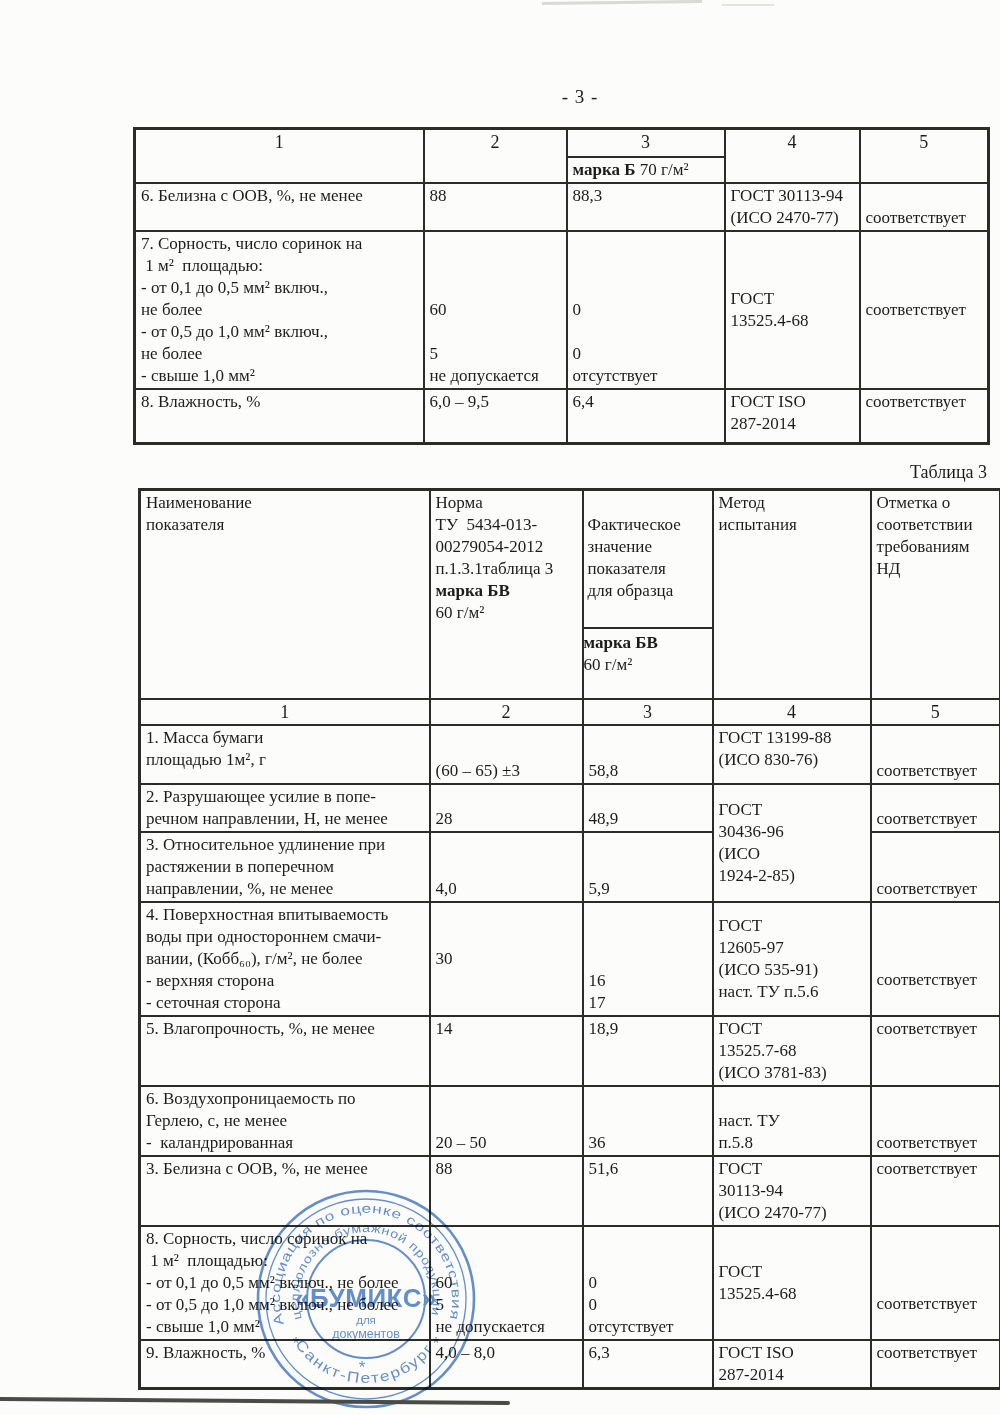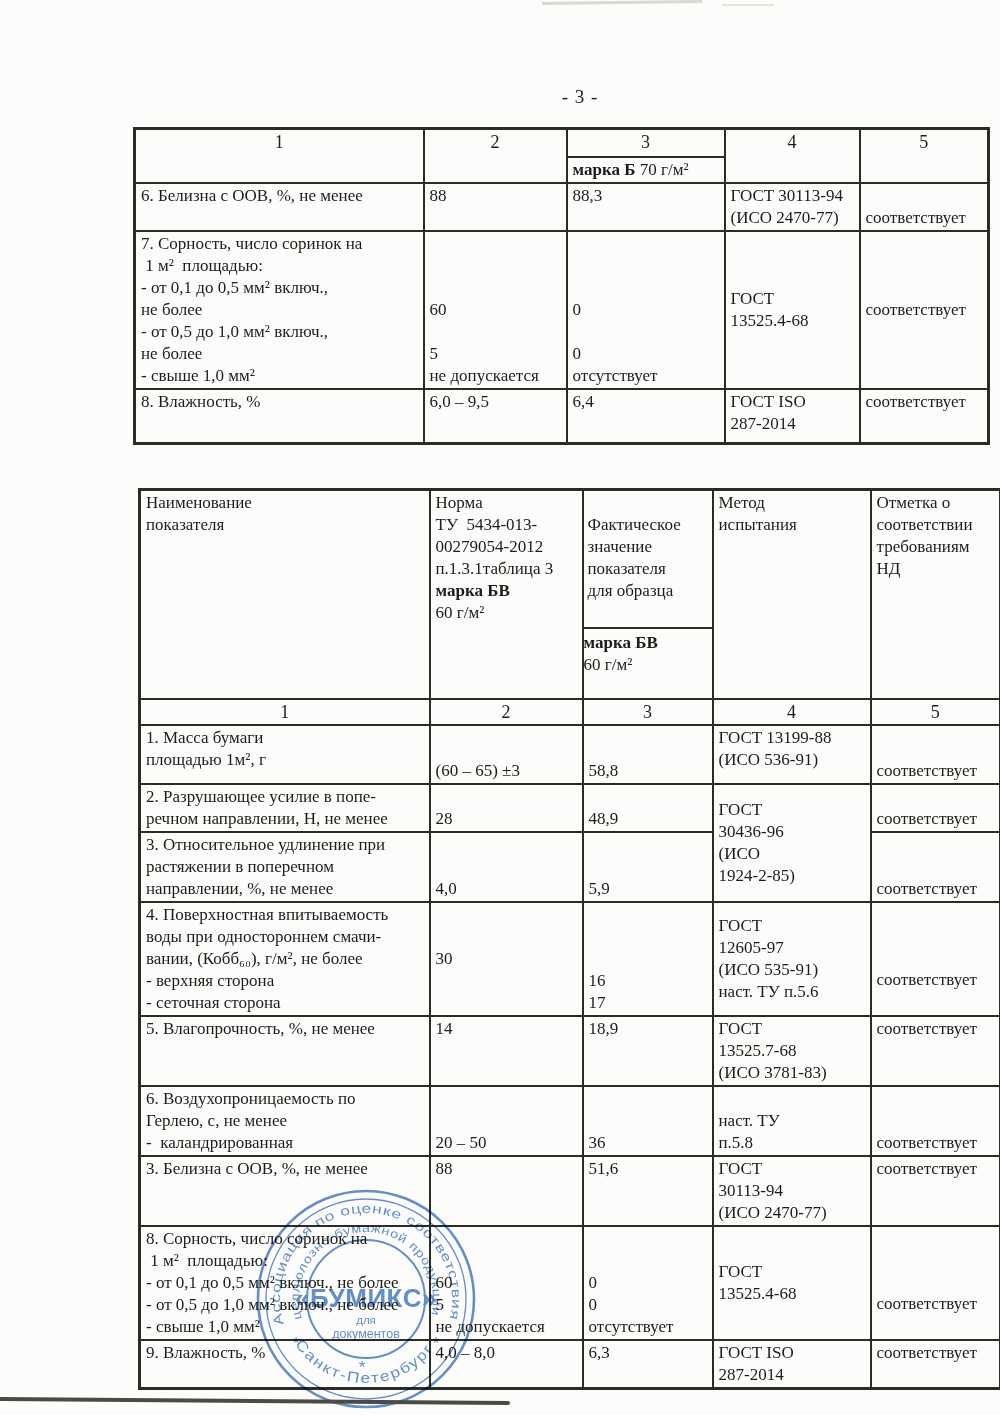--- a/index.html
+++ b/index.html
@@ -102,20 +102,21 @@
         <td>8. Влажность, %</td>
         <td class="ctr">6,0 – 9,5</td>
         <td class="ctr">6,4</td>
         <td class="ctr">ГОСТ ISO
 287-2014</td>
         <td class="ctr">соответствует</td>
       </tr>
     </tbody>
   </table>
 
+  <div class="abs tbl-caption">Таблица 3</div>
 
   <table class="doc" style="left:138px;top:488px;width:861px;">
     <colgroup>
       <col style="width:290px">
         <col style="width:153px">
         <col style="width:130px">
         <col style="width:158px">
         <col style="width:130px">
     </colgroup>
     <tbody>
@@ -148,21 +149,21 @@
         <td class="hnum">4</td>
         <td class="hnum">5</td>
       </tr>
 
       <tr style="height:59px">
         <td>1. Масса бумаги
 площадью 1м², г</td>
         <td class="ctr vb">(60 – 65) ±3</td>
         <td class="ctr vb">58,8</td>
         <td class="ctr">ГОСТ 13199-88
-(ИСО 536-91)</td>
+(ИСО 830-76)</td>
         <td class="ctr vb">соответствует</td>
       </tr>
 
       <tr style="height:44px">
         <td>2. Разрушающее усилие в попе-
 речном направлении, Н, не менее</td>
         <td class="ctr vb">28</td>
         <td class="ctr vb">48,9</td>
         <td rowspan="2" class="ctr vm">ГОСТ
 30436-96

